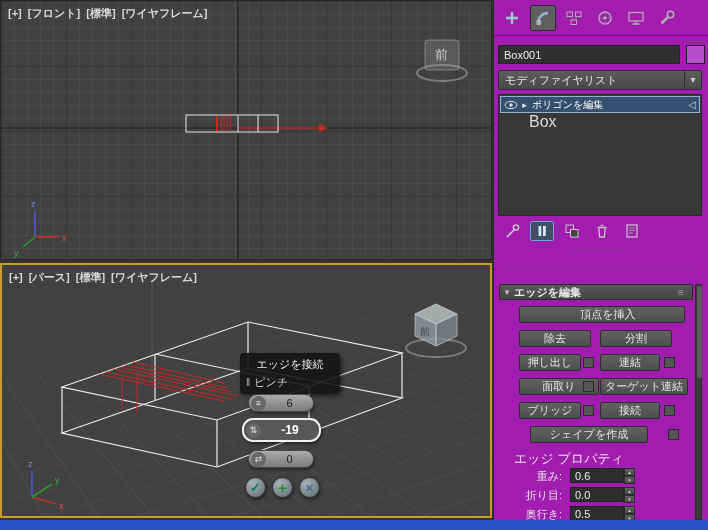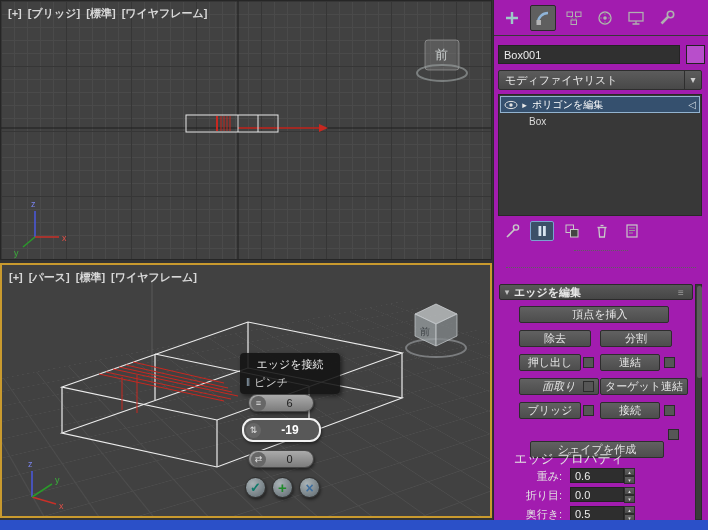--- a/index.html
+++ b/index.html
@@ -60,21 +60,21 @@
   .swatch{position:absolute;left:192px;top:45px;width:17px;height:17px;background:var(--object-color-swatch,#b84ecb);border:1px solid #222;}
   .combo{position:absolute;left:4px;top:70px;width:204px;height:20px;background:linear-gradient(#5c5c5c,#484848);
     border:1px solid #2e2e2e;border-radius:2px;color:#eaeaea;font-size:11px;line-height:18px;padding-left:6px;box-sizing:border-box;}
   .combo .arrow{position:absolute;right:0;top:0;width:16px;height:18px;border-left:1px solid #2e2e2e;
     display:flex;align-items:center;justify-content:center;color:#cfcfcf;font-size:10px;}
   .stack{position:absolute;left:4px;top:94px;width:204px;height:122px;background:#383838;border:1px solid #292929;box-sizing:border-box;}
   .stack-row-sel{display:flex;align-items:center;height:17px;margin:1px;background:var(--selection-highlight,#35506e);
     border:1px solid #93b3cf;box-sizing:border-box;}
   .stack-row-sel .lbl{flex:1;color:#fff;font-size:10px;padding-left:2px;}
   .stack-row-sel .pin{width:14px;text-align:center;color:#cfd8e0;font-size:10px;}
-  .stack-row{height:16px;color:#dcdcdc;font-size:10px;line-height:16px;padding-left:30px;}
+  .stack-row{height:16px;color:#dcdcdc;font-size:16px;line-height:16px;padding-left:30px;}
   .stack-tools{position:absolute;left:6px;top:220px;height:22px;display:flex;align-items:center;}
   .stool{width:24px;height:20px;display:flex;align-items:center;justify-content:center;margin-right:6px;}
   .stool.active{border:1px solid #7aa4d0;background:#3c5068;border-radius:2px;box-sizing:border-box;}
   .splitter{position:absolute;height:0;border-top:1px dotted #5f5f5f;}
   .rollout-hdr{position:absolute;left:5px;top:284px;width:194px;height:16px;background:linear-gradient(#585858,#464646);
     border:1px solid #2b2b2b;border-radius:2px;box-sizing:border-box;display:flex;align-items:center;font-size:11px;color:#e8e8e8;}
   .rollout-hdr .car{width:14px;text-align:center;color:#c2c2c2;font-size:9px;}
   .rollout-hdr .ttl{flex:1;font-weight:bold;}
   .rollout-hdr .grip{width:14px;color:#9a9a9a;font-size:10px;}
   .btn{position:absolute;height:17px;background:linear-gradient(#616161,#4d4d4d);border:1px solid #2d2d2d;border-radius:2px;
@@ -119,21 +119,21 @@
         <line x1="34" y1="236" x2="34" y2="210" stroke="#4a58e0" stroke-width="1.5"></line>
         <line x1="34" y1="236" x2="58" y2="236" stroke="#c83028" stroke-width="1.5"></line>
         <line x1="34" y1="236" x2="22" y2="246" stroke="#2a9a2a" stroke-width="1.5"></line>
         <text x="30" y="206" fill="#7a84f0">z</text>
         <text x="61" y="240" fill="#e05048">x</text>
         <text x="13" y="255" fill="#3ab03a">y</text>
       </g>
     </svg>
     <div class="vp-label">
       <span>[+]</span>
-      <span>[ブリッジ]</span>
+      <span>[フロント]</span>
       <span>[標準]</span>
       <span>[ワイヤフレーム]</span>
     </div>
     <div class="rot-gizmo" style="left:414px;top:36px;width:56px;height:48px;">
       <svg width="56" height="48">
         <rect x="10" y="3" width="34" height="30" rx="3" fill="#8a8a8a" fill-opacity="0.35" stroke="#a8a8a8" stroke-opacity="0.6"></rect>
         <ellipse cx="27" cy="36" rx="25" ry="8" fill="none" stroke="#9aa0a0" stroke-opacity="0.65" stroke-width="2"></ellipse>
       </svg>
       <div class="gizmo-label" style="left:20px;top:9px;">前</div>
     </div>
@@ -317,40 +317,40 @@
 
     <div class="splitter" style="left:80px;top:250px;width:54px;"></div>
     <div class="splitter" style="left:12px;top:267px;width:190px;"></div>
 
     <div class="rollout-hdr">
       <span class="car">▾</span>
       <span class="ttl">エッジを編集</span>
       <span class="grip">≡</span>
     </div>
 
-    <div class="btn" style="left:25px;top:306px;width:150px;padding-left:12px;">頂点を挿入</div>
+    <div class="btn" style="left:25px;top:306px;width:166px;padding-left:12px;">頂点を挿入</div>
 
     <div class="btn" style="left:25px;top:330px;width:72px;">除去</div>
     <div class="btn" style="left:106px;top:330px;width:72px;">分割</div>
 
     <div class="btn" style="left:25px;top:354px;width:62px;">押し出し</div>
     <div class="sq" style="left:89px;top:357px;"></div>
     <div class="btn" style="left:106px;top:354px;width:60px;">連結</div>
     <div class="sq" style="left:170px;top:357px;"></div>
 
-    <div class="btn" style="left:25px;top:378px;width:80px;font-style:italic;">面取り</div>
+    <div class="btn" style="left:25px;top:378px;width:80px;">面取り</div>
     <div class="sq" style="left:89px;top:381px;"></div>
     <div class="btn" style="left:106px;top:378px;width:88px;">ターゲット連結</div>
 
     <div class="btn" style="left:25px;top:402px;width:62px;">ブリッジ</div>
     <div class="sq" style="left:89px;top:405px;"></div>
     <div class="btn" style="left:106px;top:402px;width:60px;">接続</div>
     <div class="sq" style="left:170px;top:405px;"></div>
 
-    <div class="btn" style="left:36px;top:426px;width:134px;margin-top:15px;">シェイプを作成</div>
+    <div class="btn" style="left:36px;top:426px;width:118px;">シェイプを作成</div>
     <div class="sq" style="left:174px;top:429px;"></div>
 
     <div class="grp-label" style="left:20px;top:450px;">エッジ プロパティ</div>
 
     <div class="spin-label" style="left:10px;top:469px;">重み:</div>
     <div class="spin-field" style="left:76px;top:468px;">0.6</div>
     <div class="spin-arrows" style="left:130px;top:468px;">
       <div>▴</div>
       <div>▾</div>
     </div>

